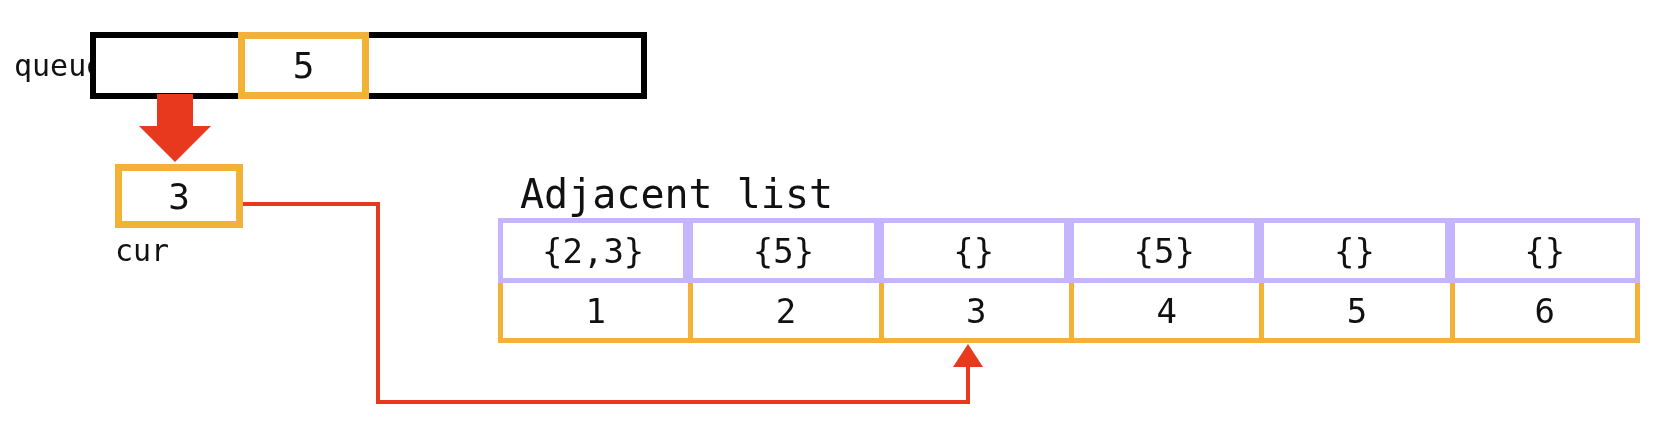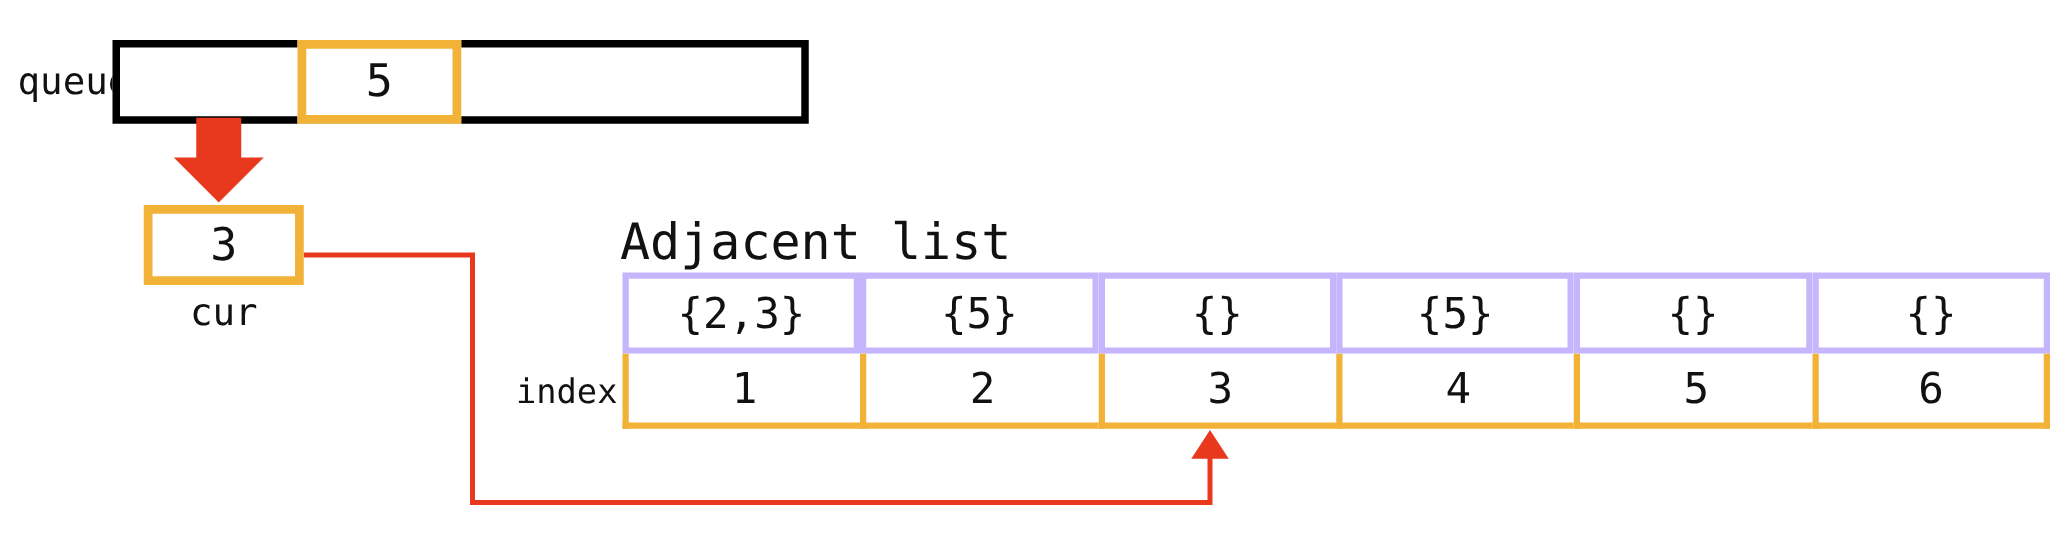--- a/index.html
+++ b/index.html
@@ -24,27 +24,27 @@
 
   
   .down-arrow{left:135px;top:94px;width:80px;height:70px;z-index:3;}
 
   
   .cur-box{
     left:115px;top:164px;width:128px;height:64px;
     border:7px solid var(--highlight,#F2B238);background:#fff;z-index:2;
     display:flex;align-items:center;justify-content:center;font-size:36px;
   }
-  .cur-label{left:115px;top:233px;width:128px;text-align:center;font-size:30px;}
+  .cur-label{left:115px;top:233px;width:128px;text-align:left;font-size:30px;}
 
   
   .connector{left:0;top:0;width:1656px;height:444px;z-index:1;pointer-events:none;}
 
   
-  .adj-title{left:496px;top:172px;font-size:40px;line-height:44px;}
+  .adj-title{left:520px;top:172px;font-size:40px;line-height:44px;}
   .adj-row{left:498px;top:218px;display:flex;z-index:1;}
   .adj-cell{
     box-sizing:border-box;width:190.33px;height:65px;
     border:5px solid #c4b5fd;background:#fff;
     display:flex;align-items:center;justify-content:center;font-size:34px;
   }
   .index-row{left:498px;top:283px;display:flex;z-index:1;}
   .index-cell{
     box-sizing:border-box;width:190.33px;height:60px;
     border-left:5px solid var(--highlight,#F2B238);
@@ -84,21 +84,20 @@
 
   <div class="abs adj-row">
     <div class="adj-cell">{2,3}</div>
     <div class="adj-cell">{5}</div>
     <div class="adj-cell">{}</div>
     <div class="adj-cell">{5}</div>
     <div class="adj-cell">{}</div>
     <div class="adj-cell">{}</div>
   </div>
 
-  <div class="abs index-label">index</div>
 
   <div class="abs index-row">
     <div class="index-cell">1</div>
     <div class="index-cell">2</div>
     <div class="index-cell">3</div>
     <div class="index-cell">4</div>
     <div class="index-cell">5</div>
     <div class="index-cell">6</div>
   </div>
 

